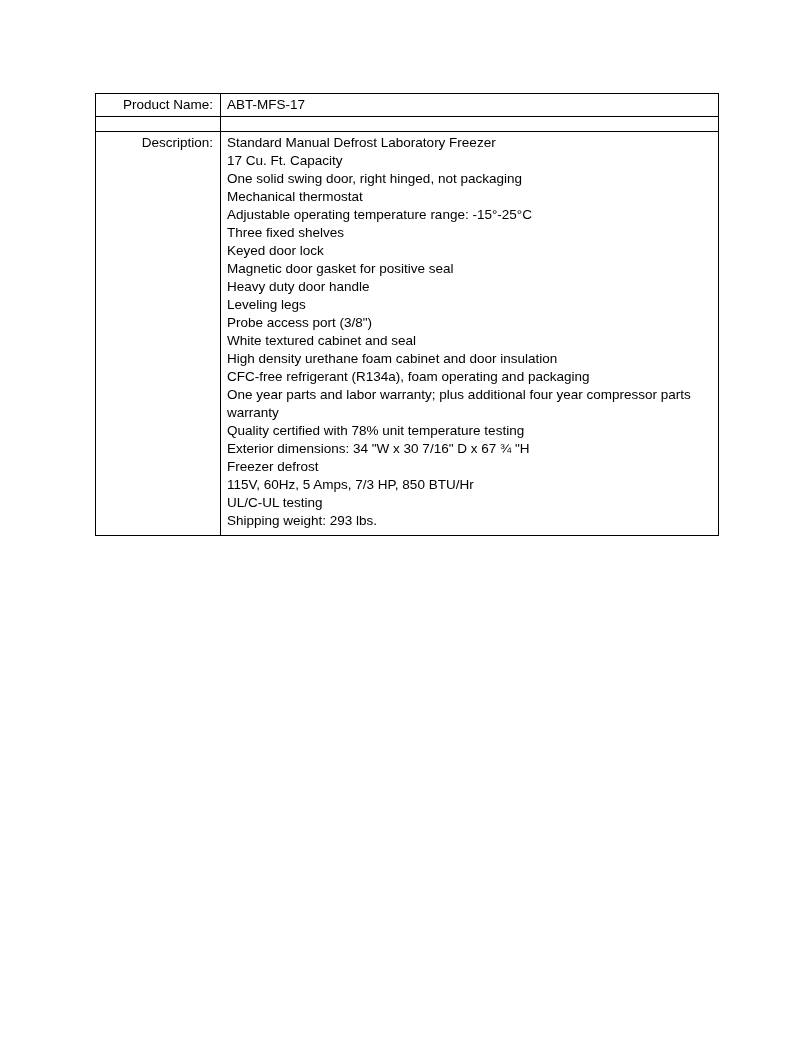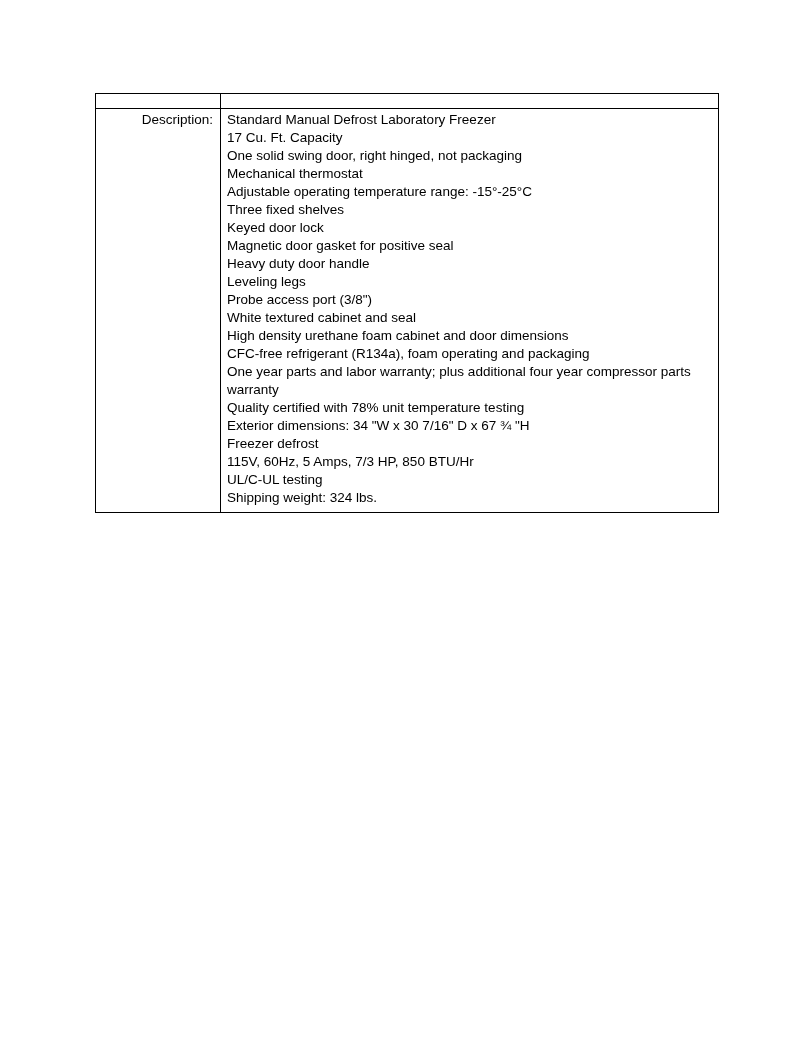--- a/index.html
+++ b/index.html
@@ -51,45 +51,49 @@
 </head>
 <body>
 
 <div class="page">
   <table class="spec-table">
     <colgroup>
       <col class="label-col">
       <col class="value-col">
     </colgroup>
     <tbody>
+      <tr class="name-row">
+        <td class="label-cell">Product Name:</td>
+        <td class="value-cell">ABT-MFS-17</td>
+      </tr>
       <tr class="spacer-row">
         <td class="label-cell"></td>
         <td class="value-cell"></td>
       </tr>
       <tr class="desc-row">
         <td class="label-cell">Description:</td>
         <td class="value-cell">
           <div class="desc-line">Standard Manual Defrost Laboratory Freezer</div>
           <div class="desc-line">17 Cu. Ft. Capacity</div>
           <div class="desc-line">One solid swing door, right hinged, not packaging</div>
           <div class="desc-line">Mechanical thermostat</div>
           <div class="desc-line">Adjustable operating temperature range: -15°-25°C</div>
           <div class="desc-line">Three fixed shelves</div>
           <div class="desc-line">Keyed door lock</div>
           <div class="desc-line">Magnetic door gasket for positive seal</div>
           <div class="desc-line">Heavy duty door handle</div>
           <div class="desc-line">Leveling legs</div>
           <div class="desc-line">Probe access port (3/8")</div>
           <div class="desc-line">White textured cabinet and seal</div>
-          <div class="desc-line">High density urethane foam cabinet and door dimensions</div>
+          <div class="desc-line">High density urethane foam cabinet and door insulation</div>
           <div class="desc-line">CFC-free refrigerant (R134a), foam operating and packaging</div>
           <div class="desc-line">One year parts and labor warranty; plus additional four year compressor parts warranty</div>
           <div class="desc-line">Quality certified with 78% unit temperature testing</div>
           <div class="desc-line">Exterior dimensions:  34 "W x 30 7/16" D x 67 ¾ "H</div>
           <div class="desc-line">Freezer defrost</div>
           <div class="desc-line">115V, 60Hz, 5 Amps, 7/3 HP, 850 BTU/Hr</div>
           <div class="desc-line">UL/C-UL testing</div>
-          <div class="desc-line">Shipping weight:  324 lbs.</div>
+          <div class="desc-line">Shipping weight:  293 lbs.</div>
         </td>
       </tr>
     </tbody>
   </table>
 </div>
 
 </body></html>

